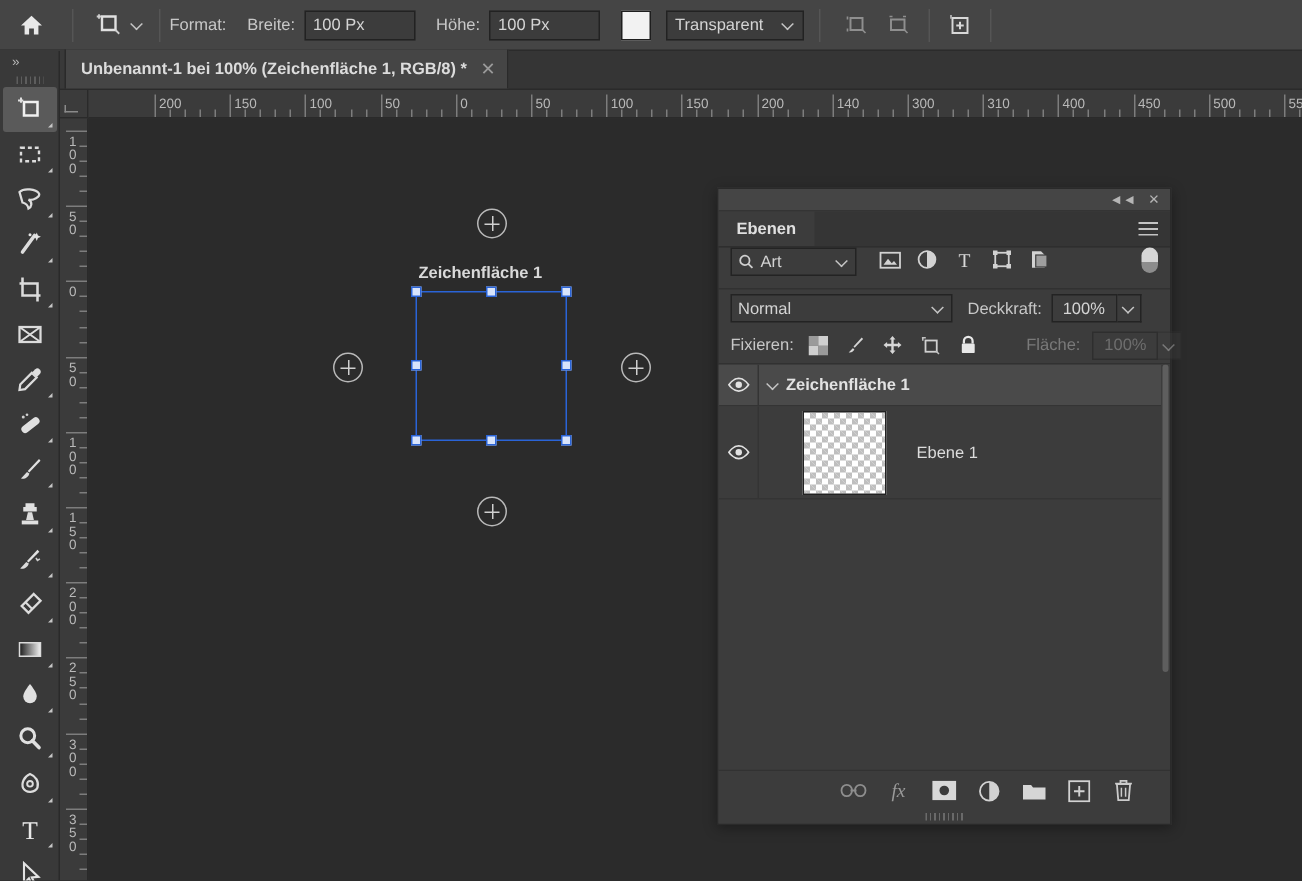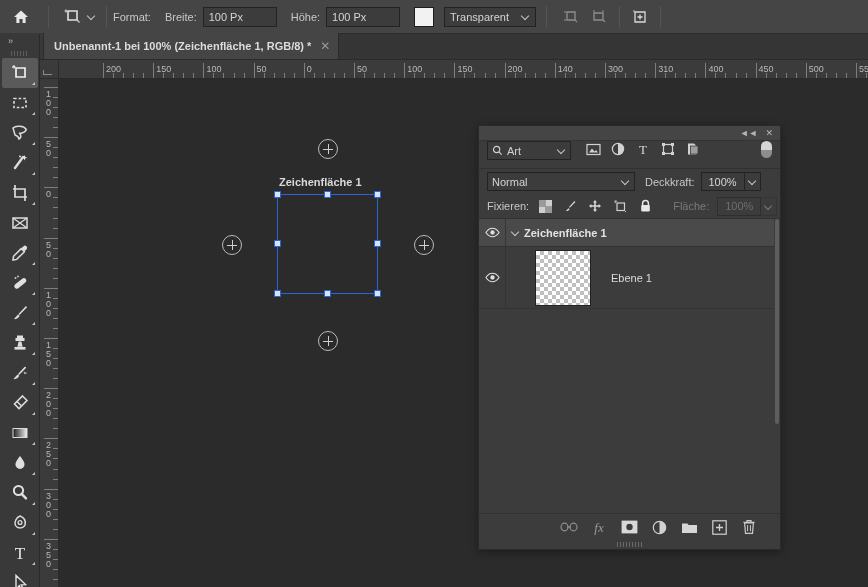--- a/index.html
+++ b/index.html
@@ -655,20 +655,28 @@
     </div>
   </div>
 
   <div id="layers-panel">
 
     <div id="panel-topbar">
       <span class="ctl">◄◄</span>
       <span class="ctl">✕</span>
     </div>
 
+    <div id="panel-tabrow">
+      <div class="panel-tab">
+        <span>Ebenen</span>
+      </div>
+      <div id="panel-menu">
+        <div class="burger"></div>
+      </div>
+    </div>
 
     <div id="filter-row">
       <div id="filter-select">
         <svg width="11" height="11" viewBox="0 0 12 12">
           <circle cx="5" cy="5" r="3.4" fill="none" stroke="#cfcfcf" stroke-width="1.3"></circle>
           <path d="M7.5 7.5 L10.5 10.5" stroke="#cfcfcf" stroke-width="1.3"></path>
         </svg>
         <span style="flex:1">Art</span>
         <span class="caret"></span>
       </div>
@@ -754,21 +762,21 @@
             <path d="M11 11 l2 2" stroke="#c2c2c2" stroke-width="1"></path>
           </svg>
         </div>
         <div class="lk">
           <svg width="13" height="14" viewBox="0 0 13 14">
             <path d="M3.6 6 V4.4 a2.9 2.9 0 0 1 5.8 0 V6" fill="none" stroke="#e8e8e8" stroke-width="1.5"></path>
             <rect x="2.2" y="6" width="8.6" height="6.4" rx="0.8" fill="#e8e8e8"></rect>
           </svg>
         </div>
       </div>
-      <span class="lbl-dim" style="margin-left:12px">Fläche:</span>
+      <span class="lbl-dim" style="margin-left:23px">Fläche:</span>
       <div style="display:flex;align-items:center">
         <div id="fill-field">
           <span>100%</span>
         </div>
         <div class="spin" style="border-color:#2e2e2e;opacity:.45">
           <span class="caret"></span>
         </div>
       </div>
     </div>
 

